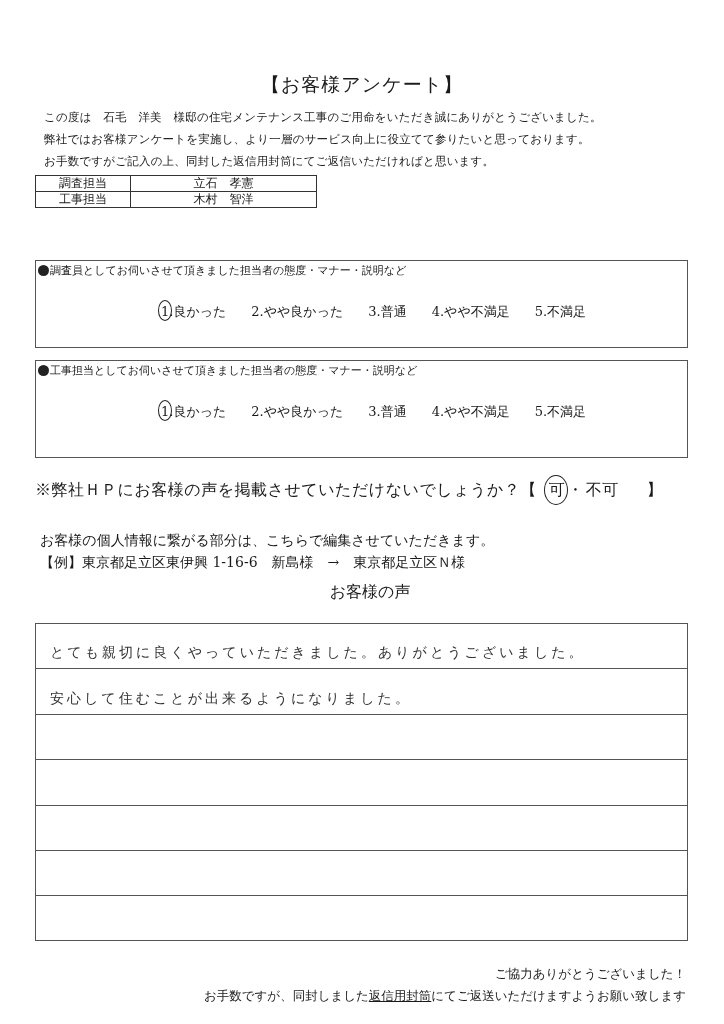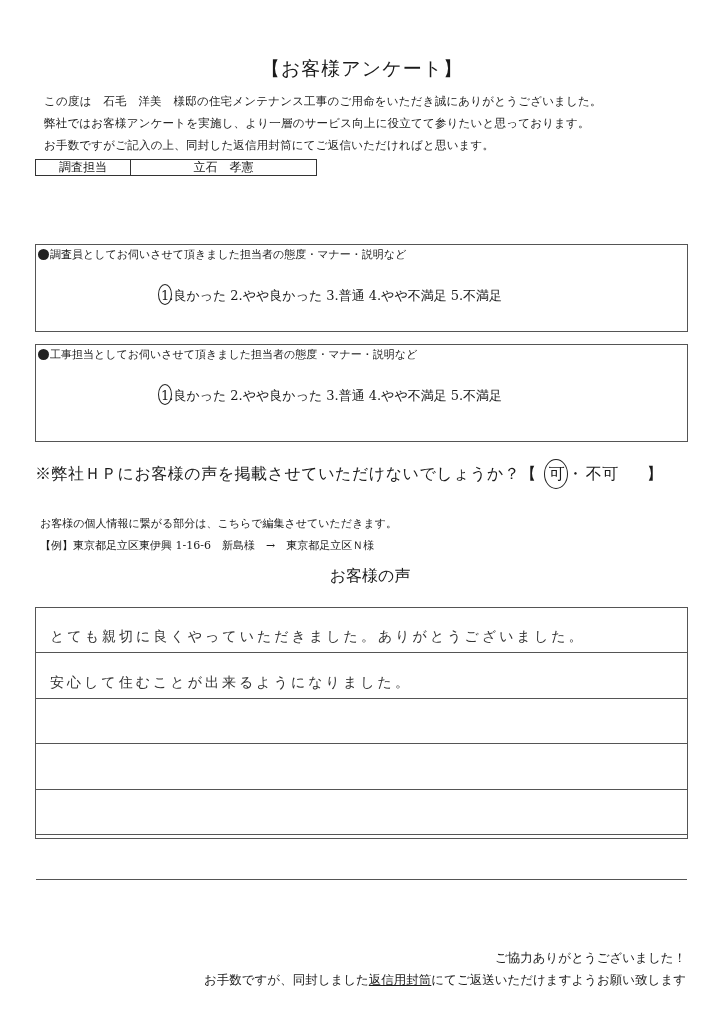--- a/index.html
+++ b/index.html
@@ -2,21 +2,21 @@
 <html><head>
   <meta charset="utf-8">
   <style>
     * { box-sizing: border-box; margin: 0; padding: 0; }
     html, body { width: 724px; height: 1024px; background: #ffffff; overflow: hidden; }
     body {
       position: relative;
       font-family: "DejaVu Serif", "Liberation Serif", serif;
       color: #1a1a1a;
     }
-    .abs { position: absolute; }
+    .abs { position: absolute; margin-top: 16px; }
     .title {
       left: 0; width: 724px; top: 56px;
       text-align: center; font-size: 19px; letter-spacing: 1px;
     }
     .intro {
       left: 44px; font-size: 11.5px; white-space: nowrap; letter-spacing: 0.2px;
     }
     .staff-table {
       left: 35px; top: 159px; width: 282px;
       border-collapse: collapse; font-size: 12px;
@@ -31,42 +31,42 @@
     .qbox .qlabel {
       position: absolute; left: 2px; top: 2px; font-size: 11px; white-space: nowrap;
       display: flex; align-items: center;
     }
     .bullet {
       display: inline-block; width: 11px; height: 11px; border-radius: 50%;
       background: #222; margin-right: 1px;
     }
     .options {
       position: absolute; left: 125px; top: 42px; font-size: 13px; white-space: nowrap;
-      display: flex; gap: 4px;
+      display: flex; gap: 25px;
     }
     .opt { position: relative; }
     .opt.selected .circle {
       position: absolute; left: -3px; top: -3px; width: 14px; height: 21px;
       border: 1px solid #222; border-radius: 50%;
     }
     .hp-question {
       left: 35px; top: 464px; font-size: 16px; white-space: nowrap; letter-spacing: 0.5px;
       display: flex; align-items: center;
     }
     .hp-choice { position: relative; display: inline-block; margin: 0 2px; }
     .hp-choice.selected .circle {
       position: absolute; left: -5px; top: -5px; width: 24px; height: 30px;
       border: 1px solid #222; border-radius: 50%;
     }
-    .note { left: 40px; font-size: 11px; white-space: nowrap; }
+    .note { left: 40px; font-size: 14px; white-space: nowrap; }
     .voice-title {
       left: 0; width: 724px; top: 566px; text-align: center; font-size: 16px; padding-left: 16px;
     }
     .voice-box {
-      left: 35px; top: 607px; width: 653px; height: 232px; border: 1px solid #555; padding-left: 40px;
+      left: 35px; top: 607px; width: 653px; height: 318px; border: 1px solid #555; padding-left: 40px;
     }
     .voice-line {
       position: absolute; left: 0; right: 0; height: 45.4px; border-bottom: 1px solid #555;
     }
     .voice-line:last-child { border-bottom: none; }
     .handwriting {
       position: absolute; left: 14px; bottom: 6px; font-size: 14px; letter-spacing: 3px;
       font-family: "DejaVu Sans", sans-serif; font-weight: 300; color: #333; white-space: nowrap;
     }
     .footer-thanks { right: 38px; top: 950px; font-size: 12.5px; font-family: "DejaVu Sans", sans-serif; white-space: nowrap; }
@@ -80,20 +80,24 @@
 
 <div class="abs intro" style="top:94px;">この度は　石毛　洋美　様邸の住宅メンテナンス工事のご用命をいただき誠にありがとうございました。</div>
 <div class="abs intro" style="top:116px;">弊社ではお客様アンケートを実施し、より一層のサービス向上に役立てて参りたいと思っております。</div>
 <div class="abs intro" style="top:138px;">お手数ですがご記入の上、同封した返信用封筒にてご返信いただければと思います。</div>
 
 <table class="abs staff-table">
   <tbody>
       <tr>
     <td class="role">調査担当</td>
     <td>立石　孝憲</td>
+  </tr>
+  <tr>
+    <td class="role">工事担当</td>
+    <td>木村　智洋</td>
   </tr>
 </tbody>
   </table>
 
 <div class="abs qbox" style="top:244px; height:88px;">
   <div class="qlabel">
     <span class="bullet"></span>
     <span>調査員としてお伺いさせて頂きました担当者の態度・マナー・説明など</span>
   </div>
   <div class="options">

